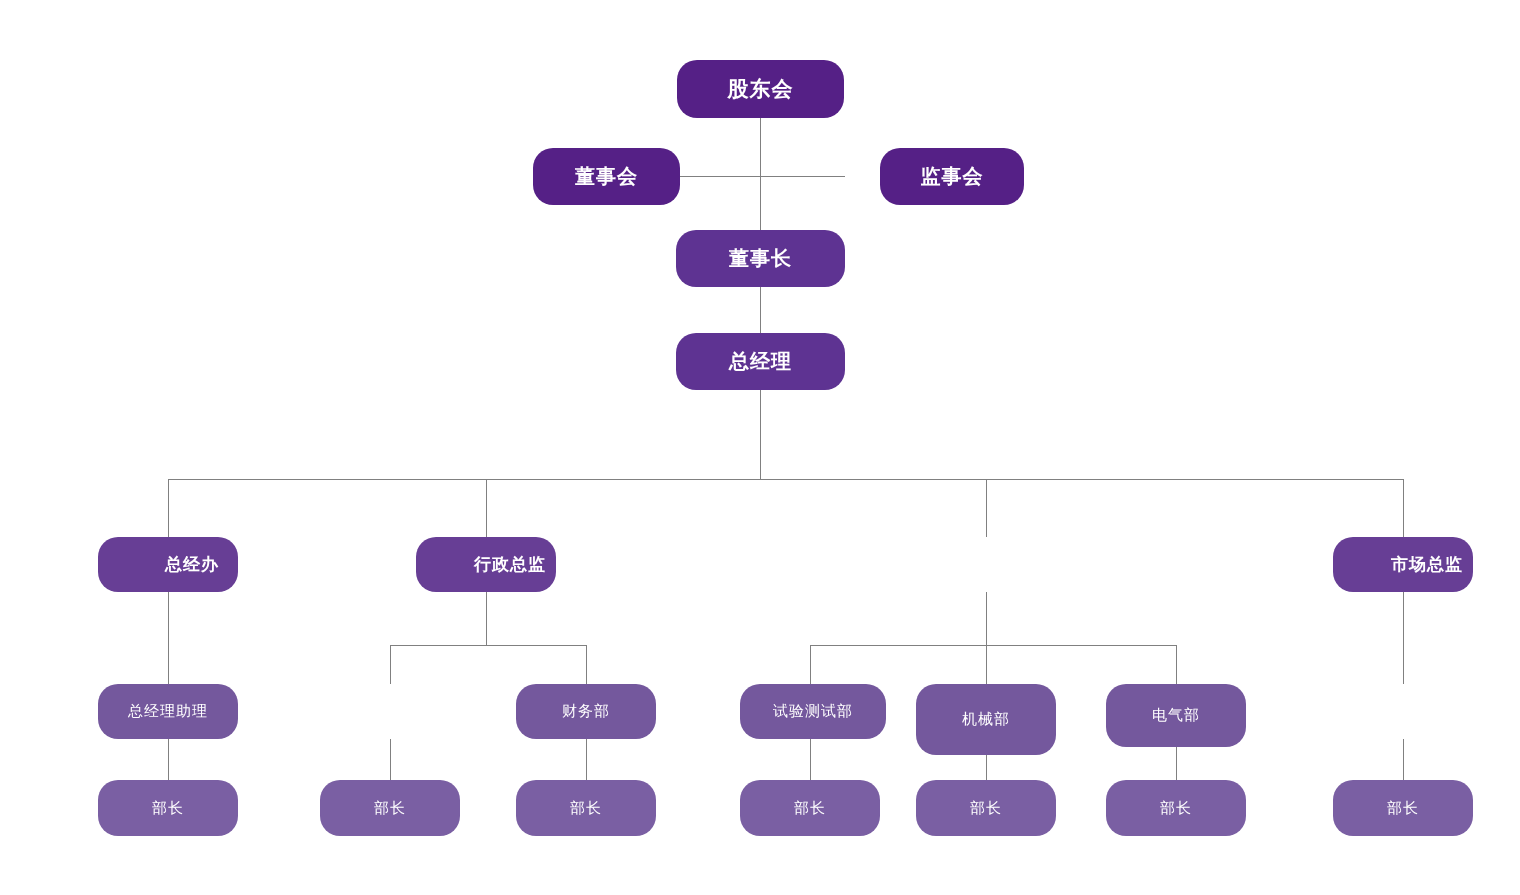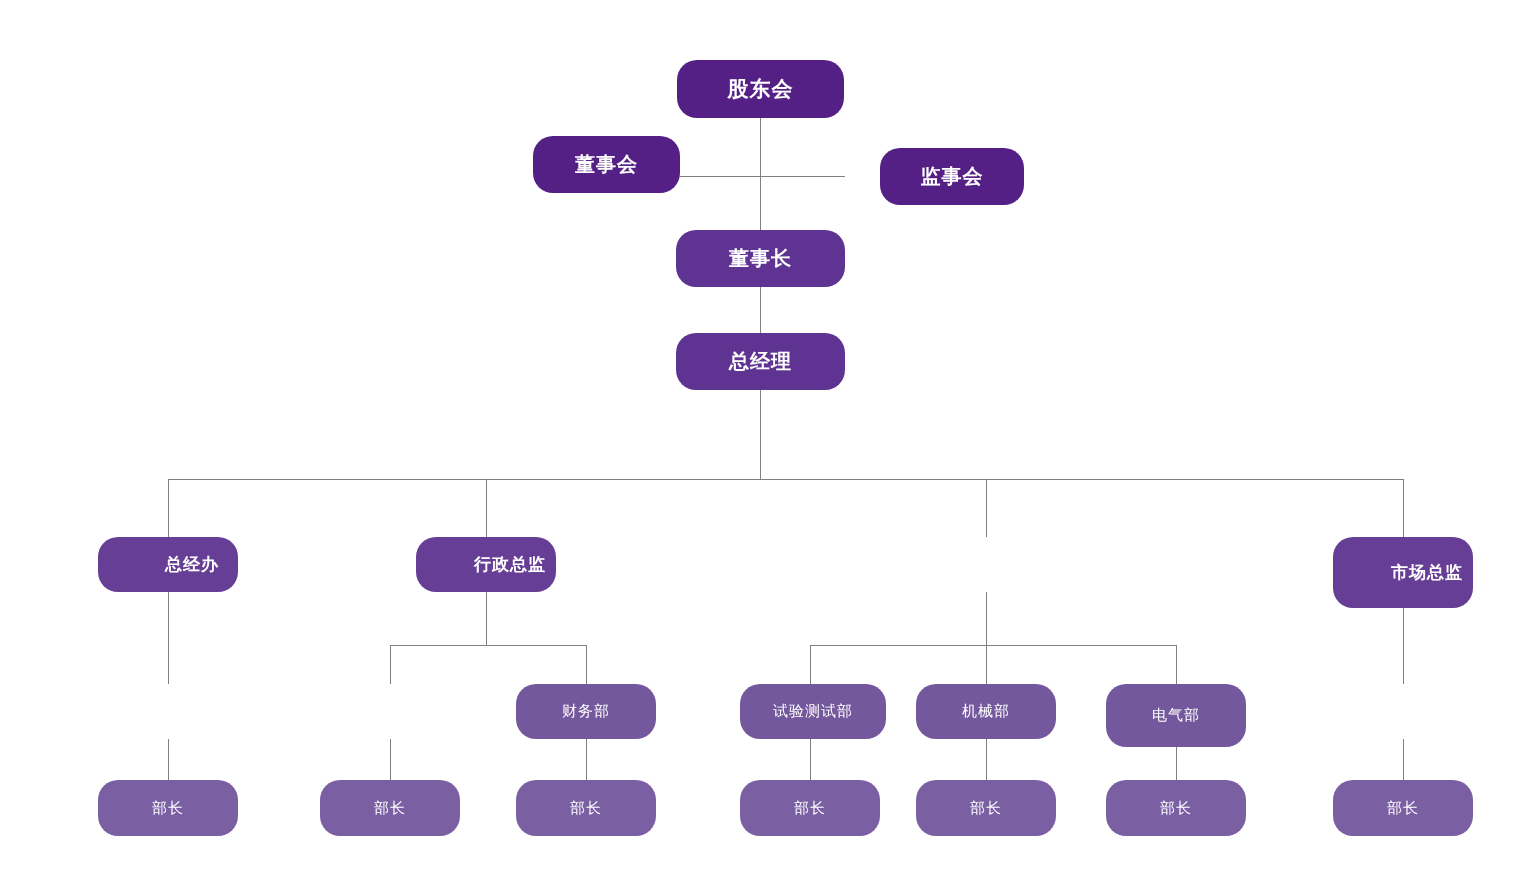--- a/index.html
+++ b/index.html
@@ -72,33 +72,34 @@
   <div class="line-v" style="left:168px;top:739px;height:41px;"></div>
   <div class="line-v" style="left:390px;top:739px;height:41px;"></div>
   <div class="line-v" style="left:586px;top:739px;height:41px;"></div>
   <div class="line-v" style="left:810px;top:739px;height:41px;"></div>
   <div class="line-v" style="left:986px;top:739px;height:41px;"></div>
   <div class="line-v" style="left:1176px;top:739px;height:41px;"></div>
   <div class="line-v" style="left:1403px;top:739px;height:41px;"></div>
 
   <div class="node lv1" style="left:677px;top:60px;width:167px;height:58px;">股东会</div>
 
-  <div class="node lv2" style="left:533px;top:136px;width:147px;height:57px;">董事会</div>
+  <div class="node lv2" style="left:533px;top:148px;width:147px;height:57px;">董事会</div>
   <div class="node lv2" style="left:880px;top:148px;width:144px;height:57px;">监事会</div>
 
   <div class="node lv3" style="left:676px;top:230px;width:169px;height:57px;">董事长</div>
   <div class="node lv3" style="left:676px;top:333px;width:169px;height:57px;">总经理</div>
 
   <div class="node lv4" style="left:98px;top:537px;width:140px;height:55px;">总经办</div>
   <div class="node lv4" style="left:416px;top:537px;width:140px;height:55px;">行政总监</div>
-  <div class="node lv4" style="left:1333px;top:537px;width:140px;height:71px;">市场总监</div>
+  <div class="node lv4" style="left:1333px;top:537px;width:140px;height:55px;">市场总监</div>
 
+  <div class="node lv5" style="left:98px;top:684px;width:140px;height:55px;">总经理助理</div>
   <div class="node lv5" style="left:516px;top:684px;width:140px;height:55px;">财务部</div>
   <div class="node lv5" style="left:740px;top:684px;width:146px;height:55px;">试验测试部</div>
-  <div class="node lv5" style="left:916px;top:684px;width:140px;height:55px;">机械部</div>
+  <div class="node lv5" style="left:916px;top:684px;width:140px;height:71px;">机械部</div>
   <div class="node lv5" style="left:1106px;top:684px;width:140px;height:63px;">电气部</div>
 
   <div class="node lv6" style="left:98px;top:780px;width:140px;height:56px;">部长</div>
   <div class="node lv6" style="left:320px;top:780px;width:140px;height:56px;">部长</div>
   <div class="node lv6" style="left:516px;top:780px;width:140px;height:56px;">部长</div>
   <div class="node lv6" style="left:740px;top:780px;width:140px;height:56px;">部长</div>
   <div class="node lv6" style="left:916px;top:780px;width:140px;height:56px;">部长</div>
   <div class="node lv6" style="left:1106px;top:780px;width:140px;height:56px;">部长</div>
   <div class="node lv6" style="left:1333px;top:780px;width:140px;height:56px;">部长</div>
 

